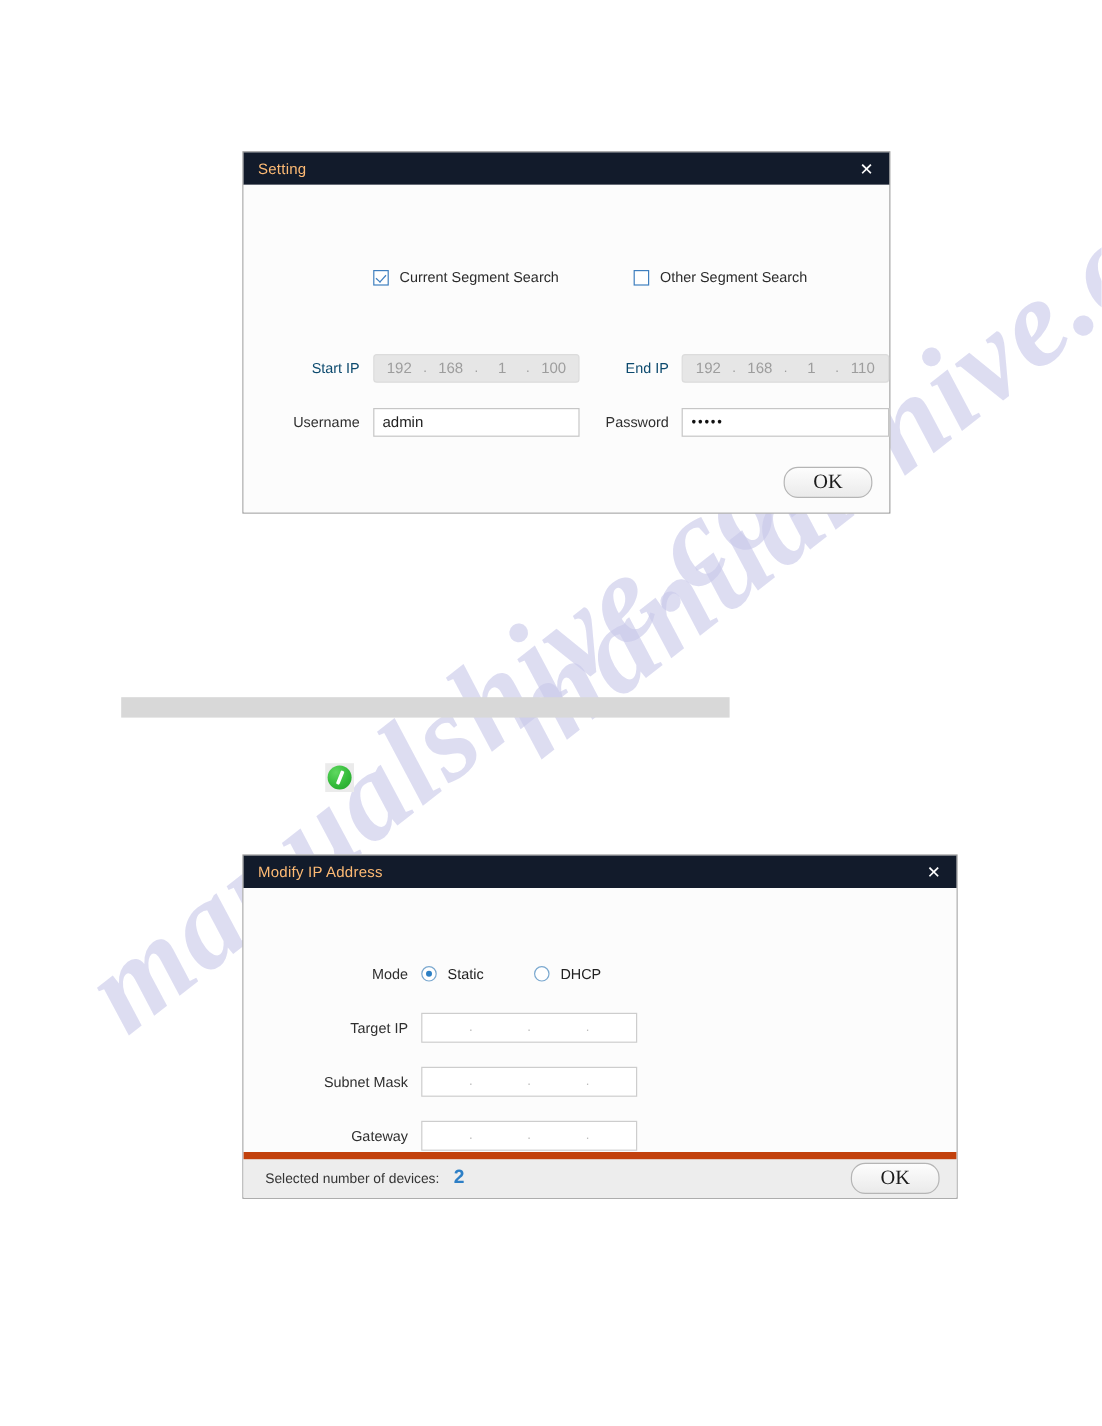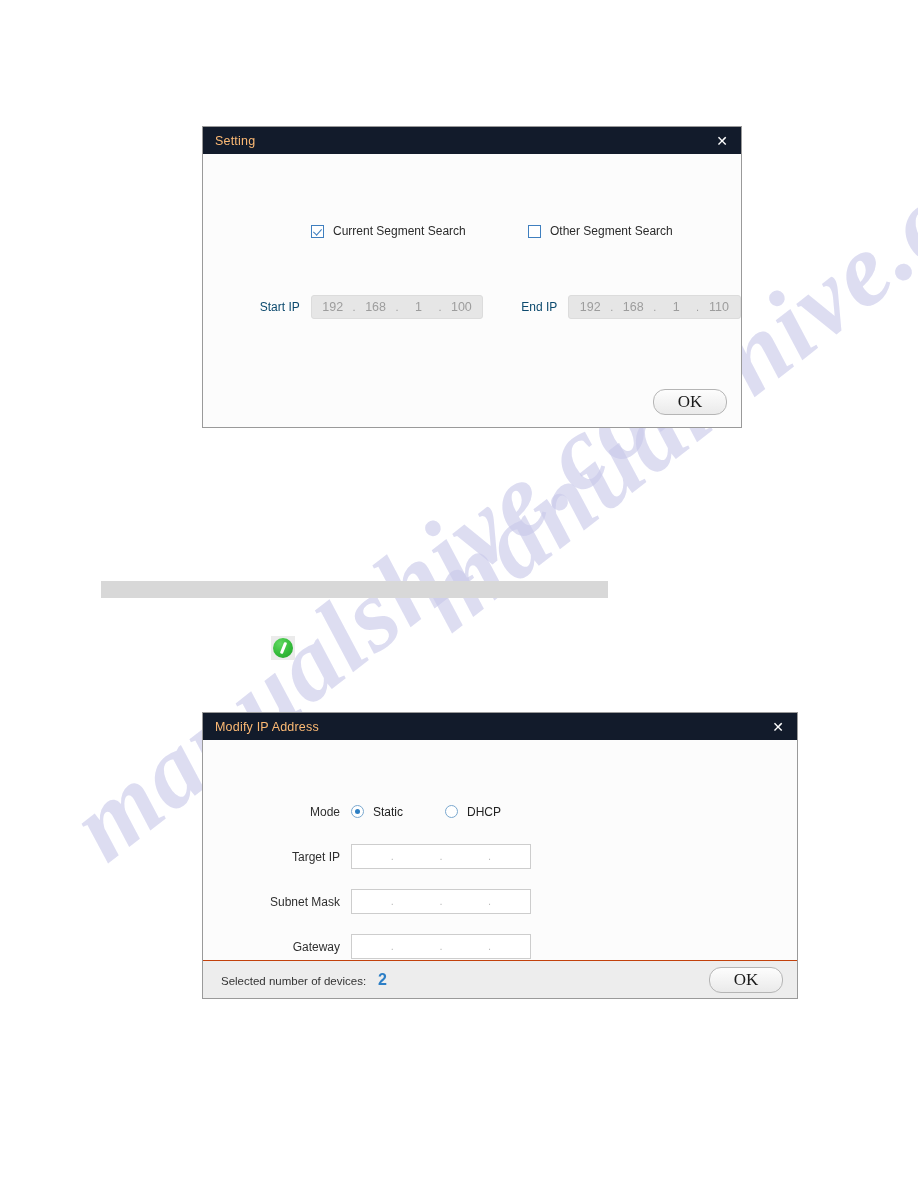--- a/index.html
+++ b/index.html
@@ -335,21 +335,21 @@
     cursor: text;
   }
   .ip-empty .dot {
     color: #bdbdbd;
     font-size: 11px;
     line-height: 1;
   }
   .modify-footer {
     height: 38px;
     background: #ededed;
-    border-top: 1px solid #c2410c;
+    border-top: 6px solid #c2410c;
     display: flex;
     align-items: center;
     justify-content: space-between;
     padding: 0 14px 0 18px;
     box-sizing: border-box;
   }
   .footer-left {
     display: flex;
     align-items: baseline;
     gap: 12px;
@@ -412,20 +412,28 @@
         <span class="ip-seg">192</span>
         <span class="ip-dot">.</span>
         <span class="ip-seg">168</span>
         <span class="ip-dot">.</span>
         <span class="ip-seg">1</span>
         <span class="ip-dot">.</span>
         <span class="ip-seg">110</span>
       </div>
     </div>
 
+    <div class="field-row row-cred">
+      <span class="fld-label" style="width:100px;">Username</span>
+      <div class="text-input" style="width:178px; margin-left:11px;">admin</div>
+      <span class="fld-label" style="width:62px; margin-left:14px;">Password</span>
+      <div class="text-input" style="width:178px; margin-left:11px;">
+        <span class="pwd-dots">•••••</span>
+      </div>
+    </div>
 
     <div class="btn" id="setting-ok">OK</div>
 
   </div>
 </div>
 
 <div id="redacted-bar"></div>
 
 <div id="edit-icon-wrap">
   <div class="edit-circle"></div>

